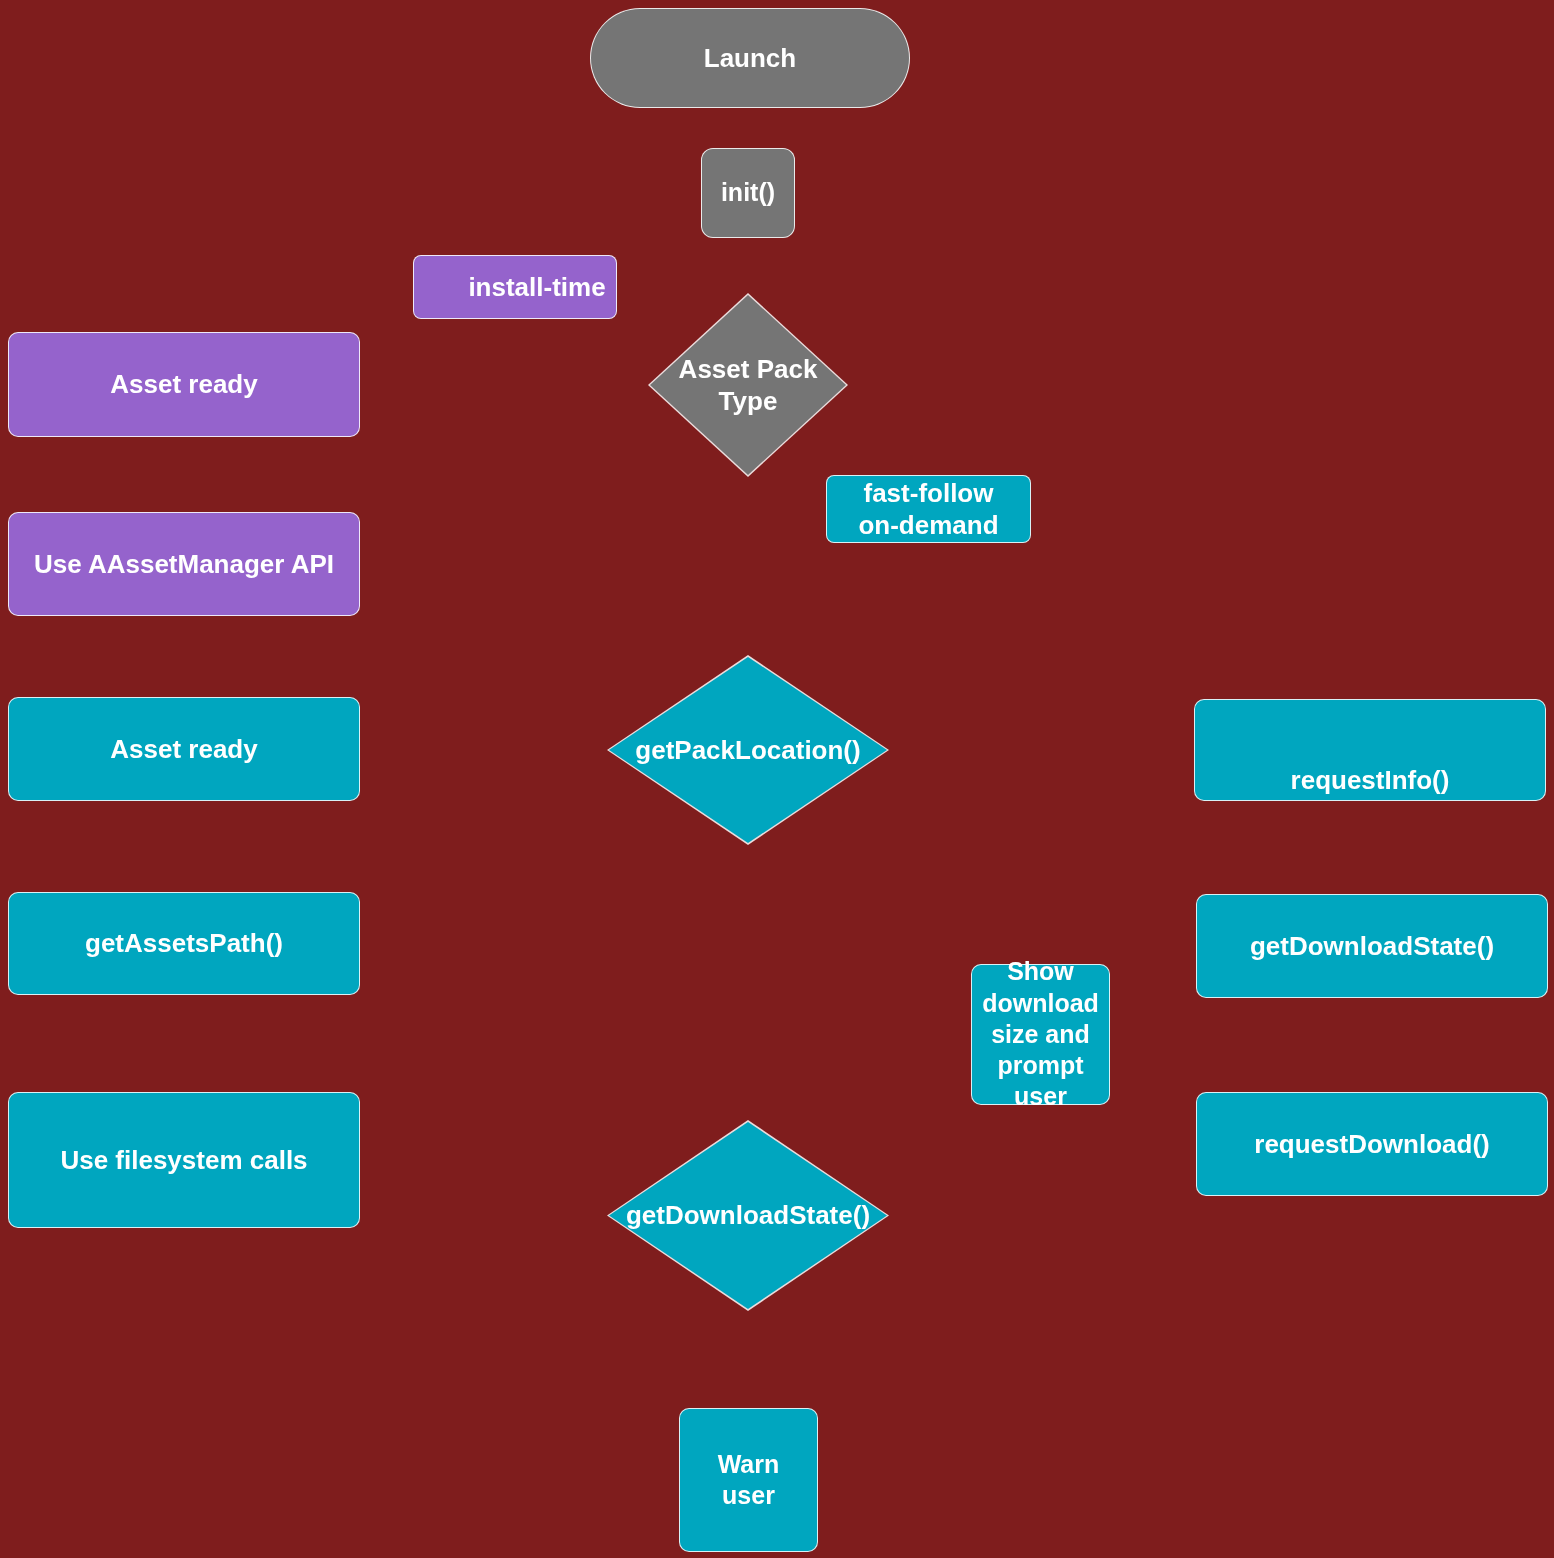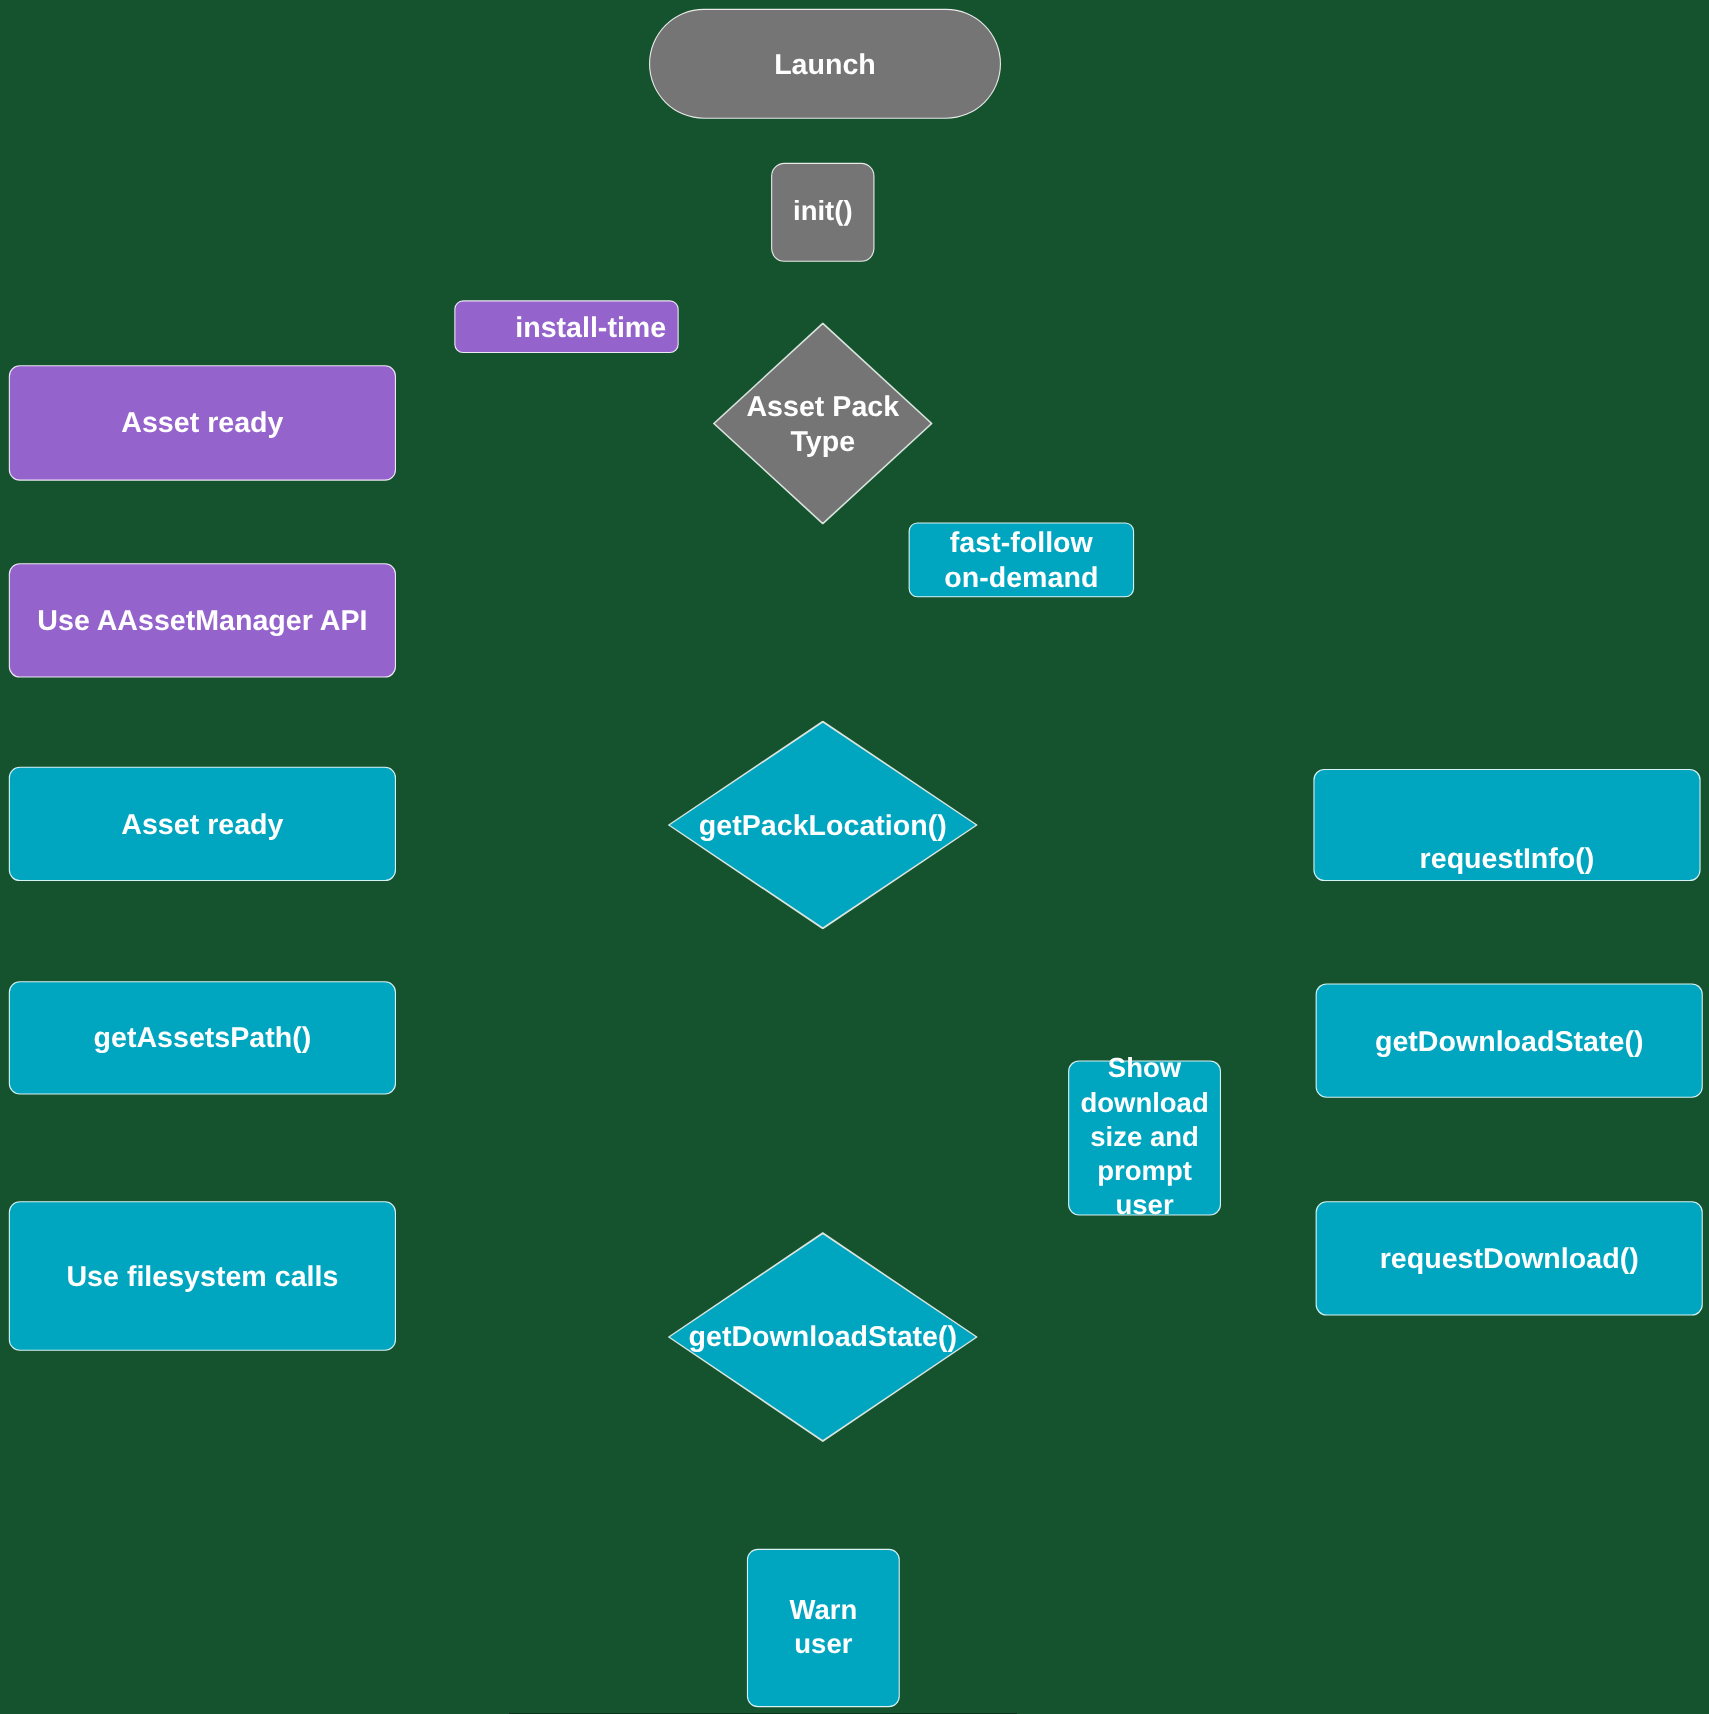--- a/index.html
+++ b/index.html
@@ -7,21 +7,21 @@
     --purple:#9563cc;
     --teal:#00a6bf;
     --edge:rgba(255,255,255,0.85);
   }
   *{box-sizing:border-box;}
   html,body{margin:0;padding:0;background:#000;}
   .stage{
     position:relative;
     width:1554px;
     height:1558px;
-    background:#14532d;
+    background:#7f1d1d;
     font-family:"Liberation Sans", sans-serif;
     overflow:hidden;
   }
   .node{
     position:absolute;
     display:flex;
     align-items:center;
     justify-content:center;
     text-align:center;
     color:#fff;
@@ -67,21 +67,21 @@
 <div class="stage">
 
   <div class="node stadium gray" style="left:590px;top:8px;width:320px;height:100px;">
     <span class="label">Launch</span>
   </div>
 
   <div class="node rect gray" style="left:701px;top:148px;width:94px;height:90px;border-radius:12px;">
     <span class="label small">init()</span>
   </div>
 
-  <div class="node rect sm-radius purple" style="left:413px;top:273px;width:204px;height:48px;padding-left:44px;">
+  <div class="node rect sm-radius purple" style="left:413px;top:255px;width:204px;height:64px;padding-left:44px;">
     <span class="label">install-time</span>
   </div>
 
   <div class="node diamond" style="left:648px;top:293px;width:200px;height:184px;">
     <div class="fill gray"></div>
     <span class="label">Asset Pack
 Type</span>
   </div>
 
   <div class="node rect purple" style="left:8px;top:332px;width:352px;height:105px;">

